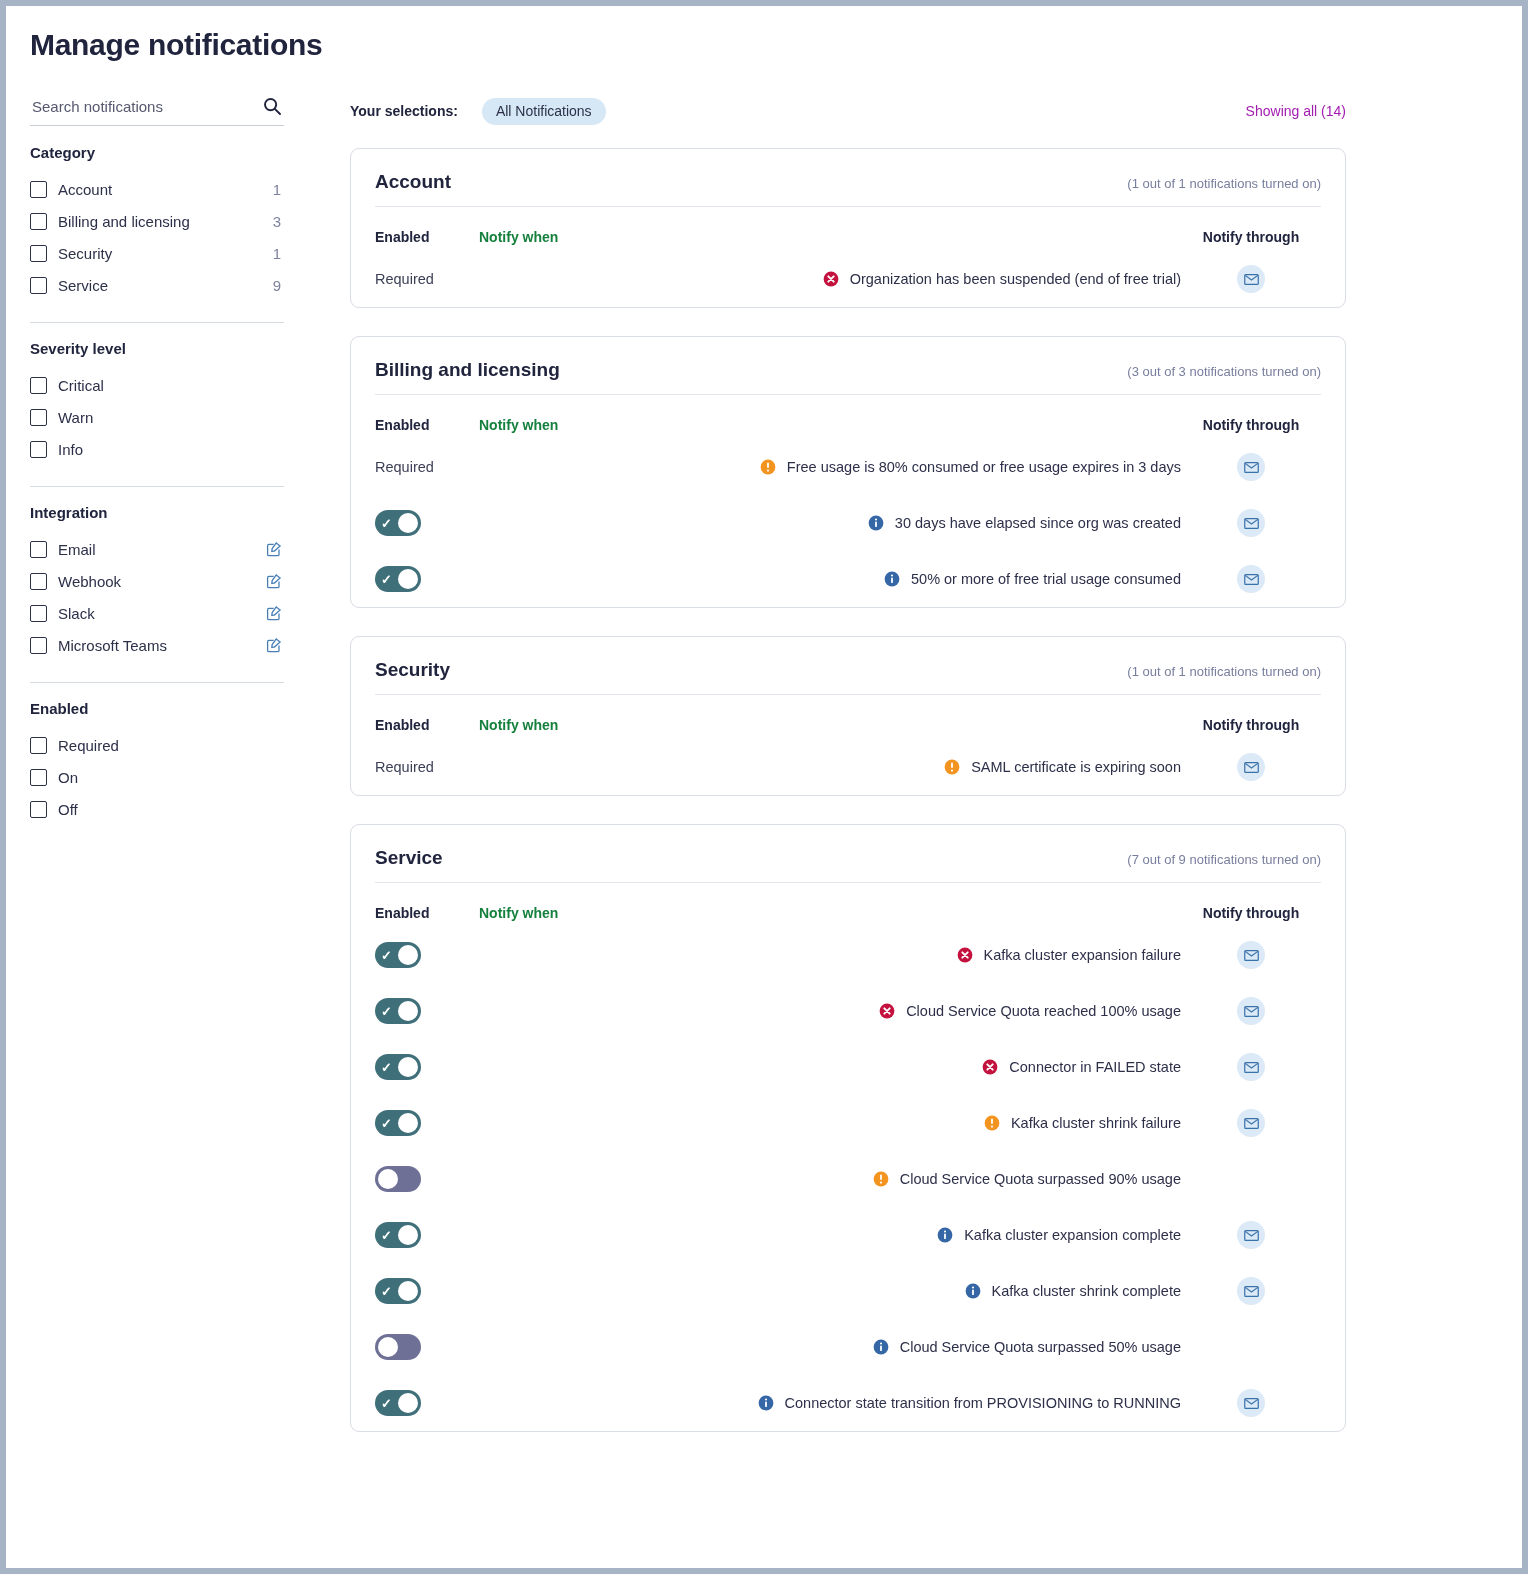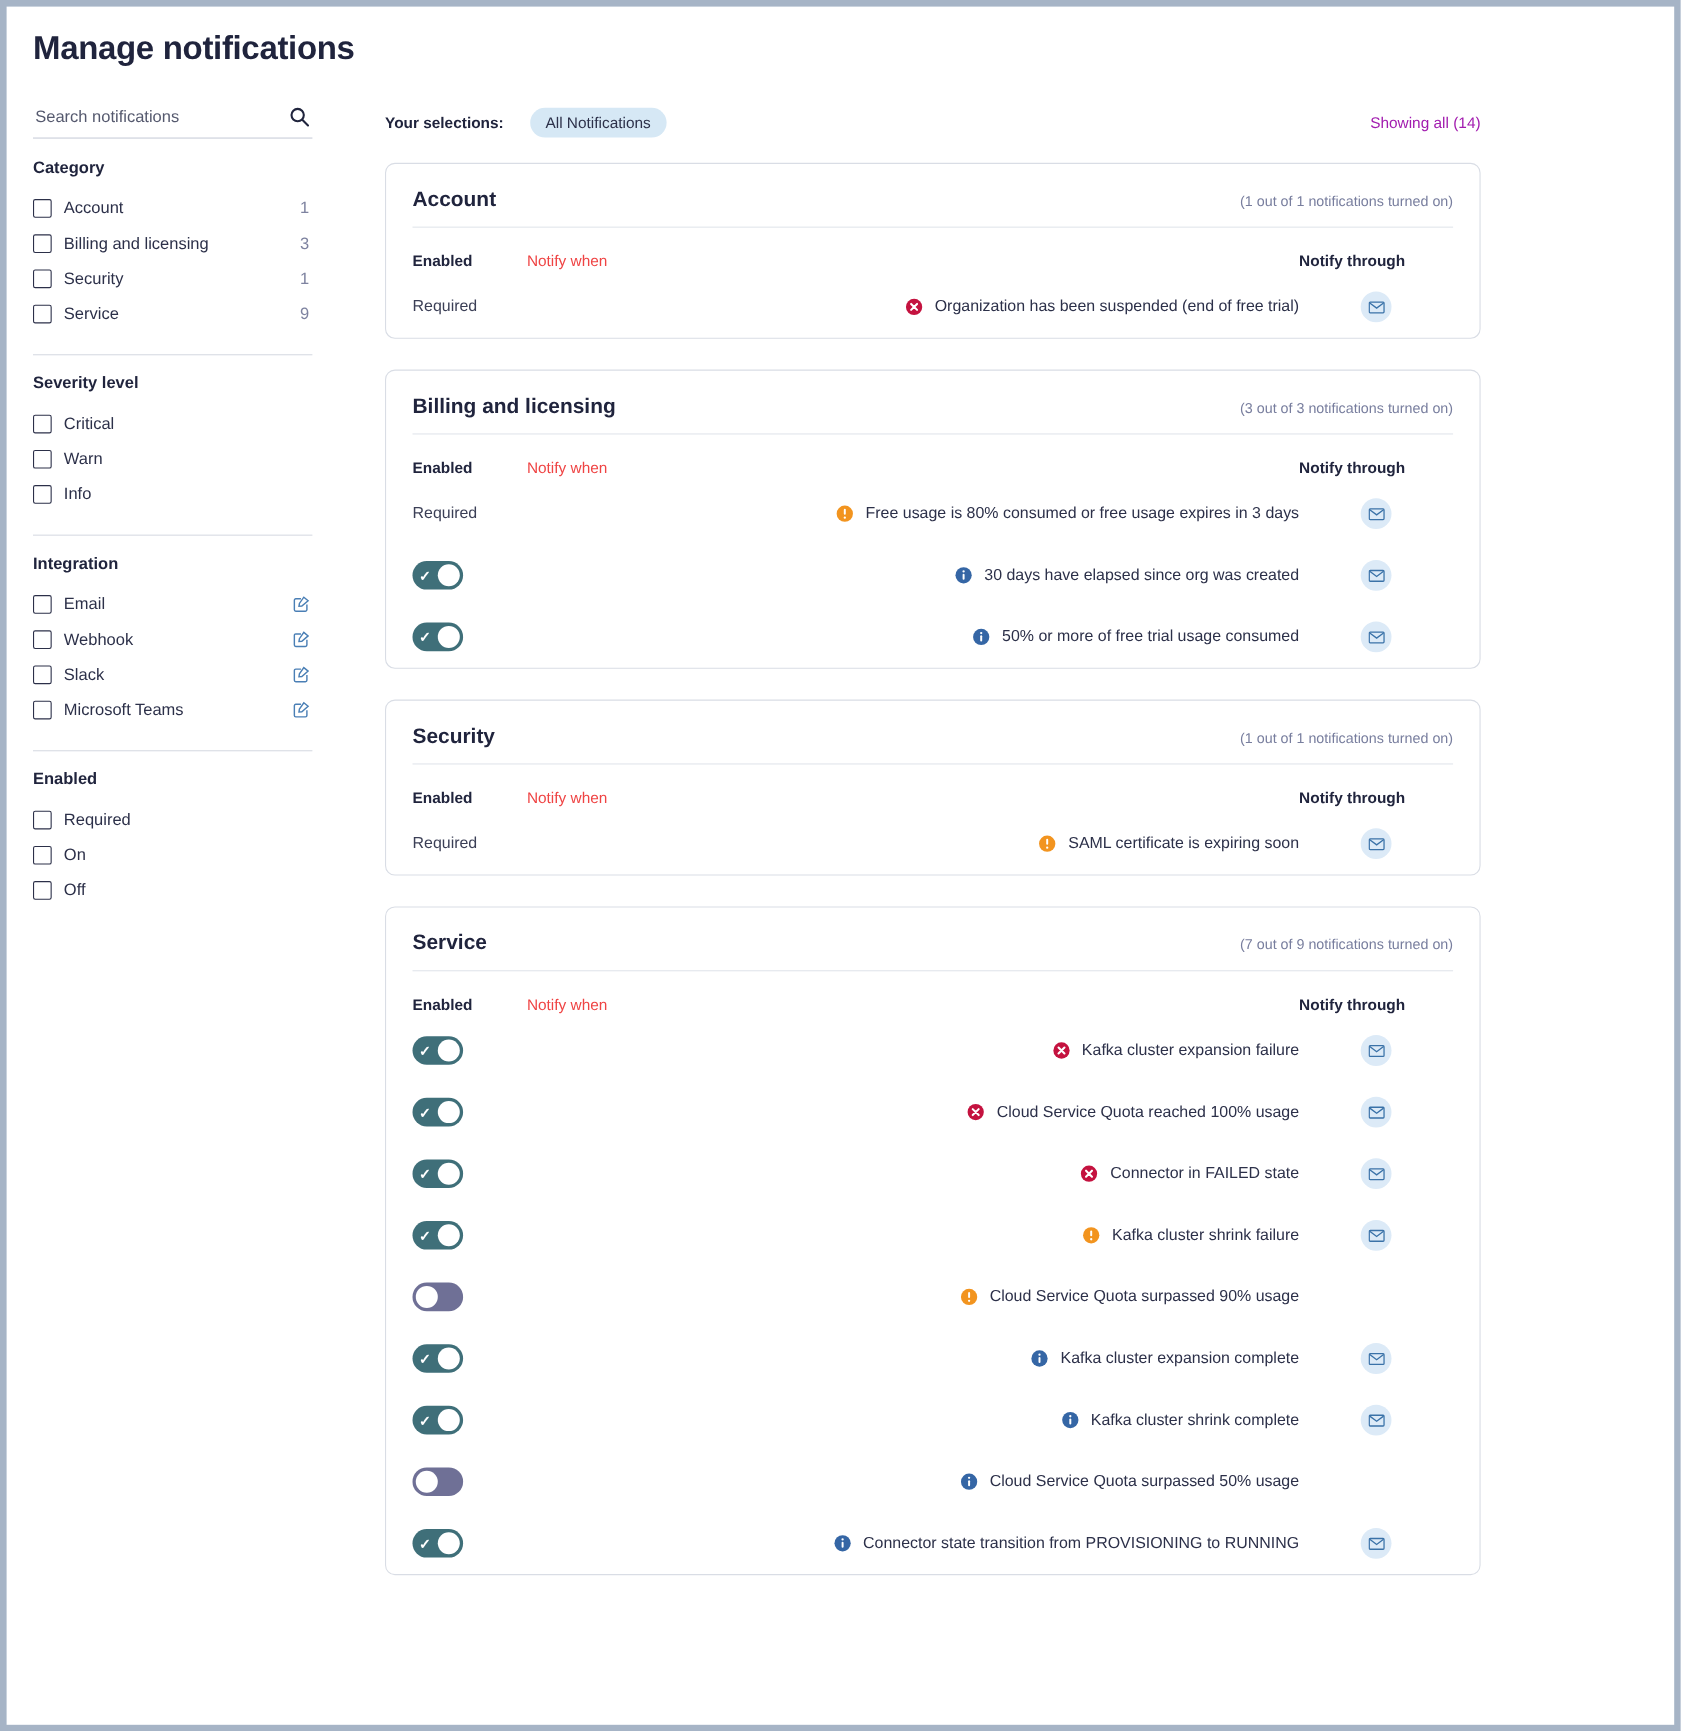--- a/index.html
+++ b/index.html
@@ -168,22 +168,22 @@
     font-size: 13px;
     color: #787e9e;
   }
 
   .col-head {
     display: flex;
     align-items: center;
     padding: 22px 0 6px 0;
   }
   .ch-enabled { width: 104px; flex: 0 0 104px; font-size: 14px; font-weight: bold; color: #20243d; }
-  .ch-when    { flex: 1; font-size: 14px; font-weight: normal; color: #ef4444; }
-  .ch-through { width: 140px; flex: 0 0 140px; font-size: 14px; font-weight: bold; color: #20243d; text-align: left; }
+  .ch-when    { flex: 1; font-size: 14px; font-weight: bold; color: #15803d; }
+  .ch-through { width: 140px; flex: 0 0 140px; font-size: 14px; font-weight: bold; color: #20243d; text-align: center; }
 
   .row {
     display: flex;
     align-items: center;
     min-height: 56px;
   }
   .c-enabled { width: 104px; flex: 0 0 104px; display: flex; align-items: center; }
   .c-when    { flex: 1; display: flex; align-items: center; gap: 11px; justify-content: flex-end; }
   .c-through { width: 140px; flex: 0 0 140px; display: flex; align-items: center; justify-content: center; }
 

